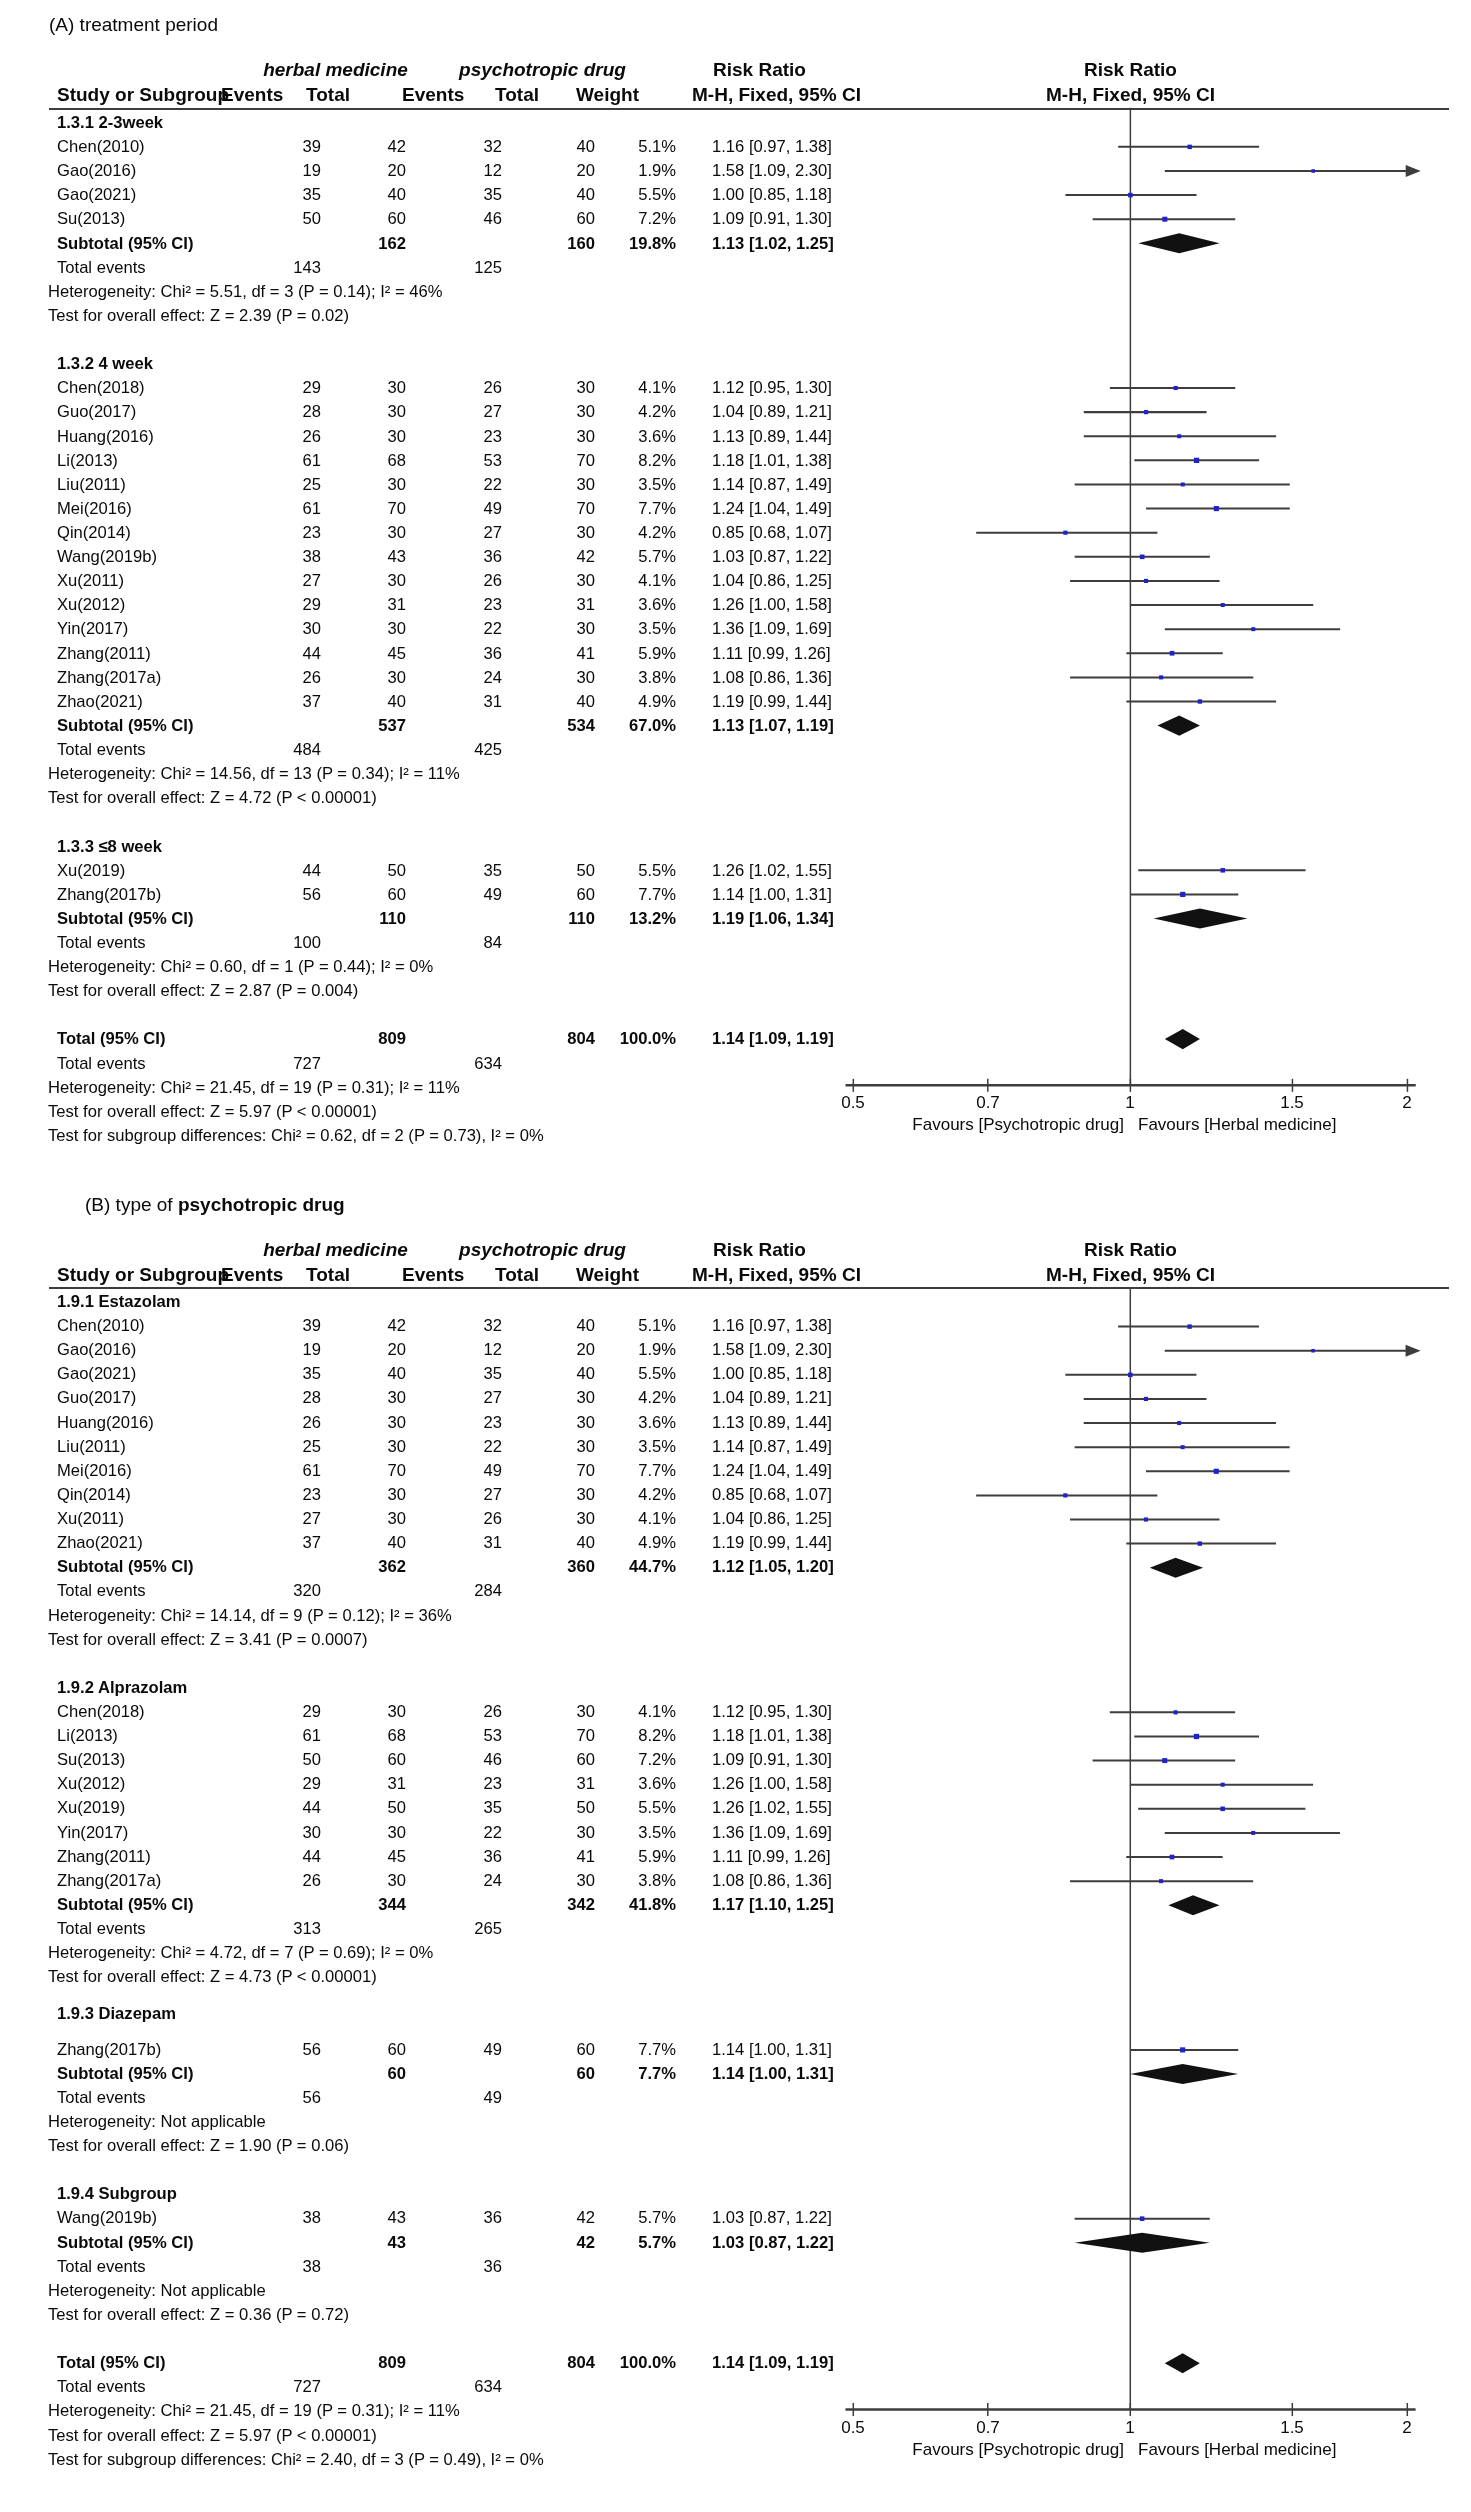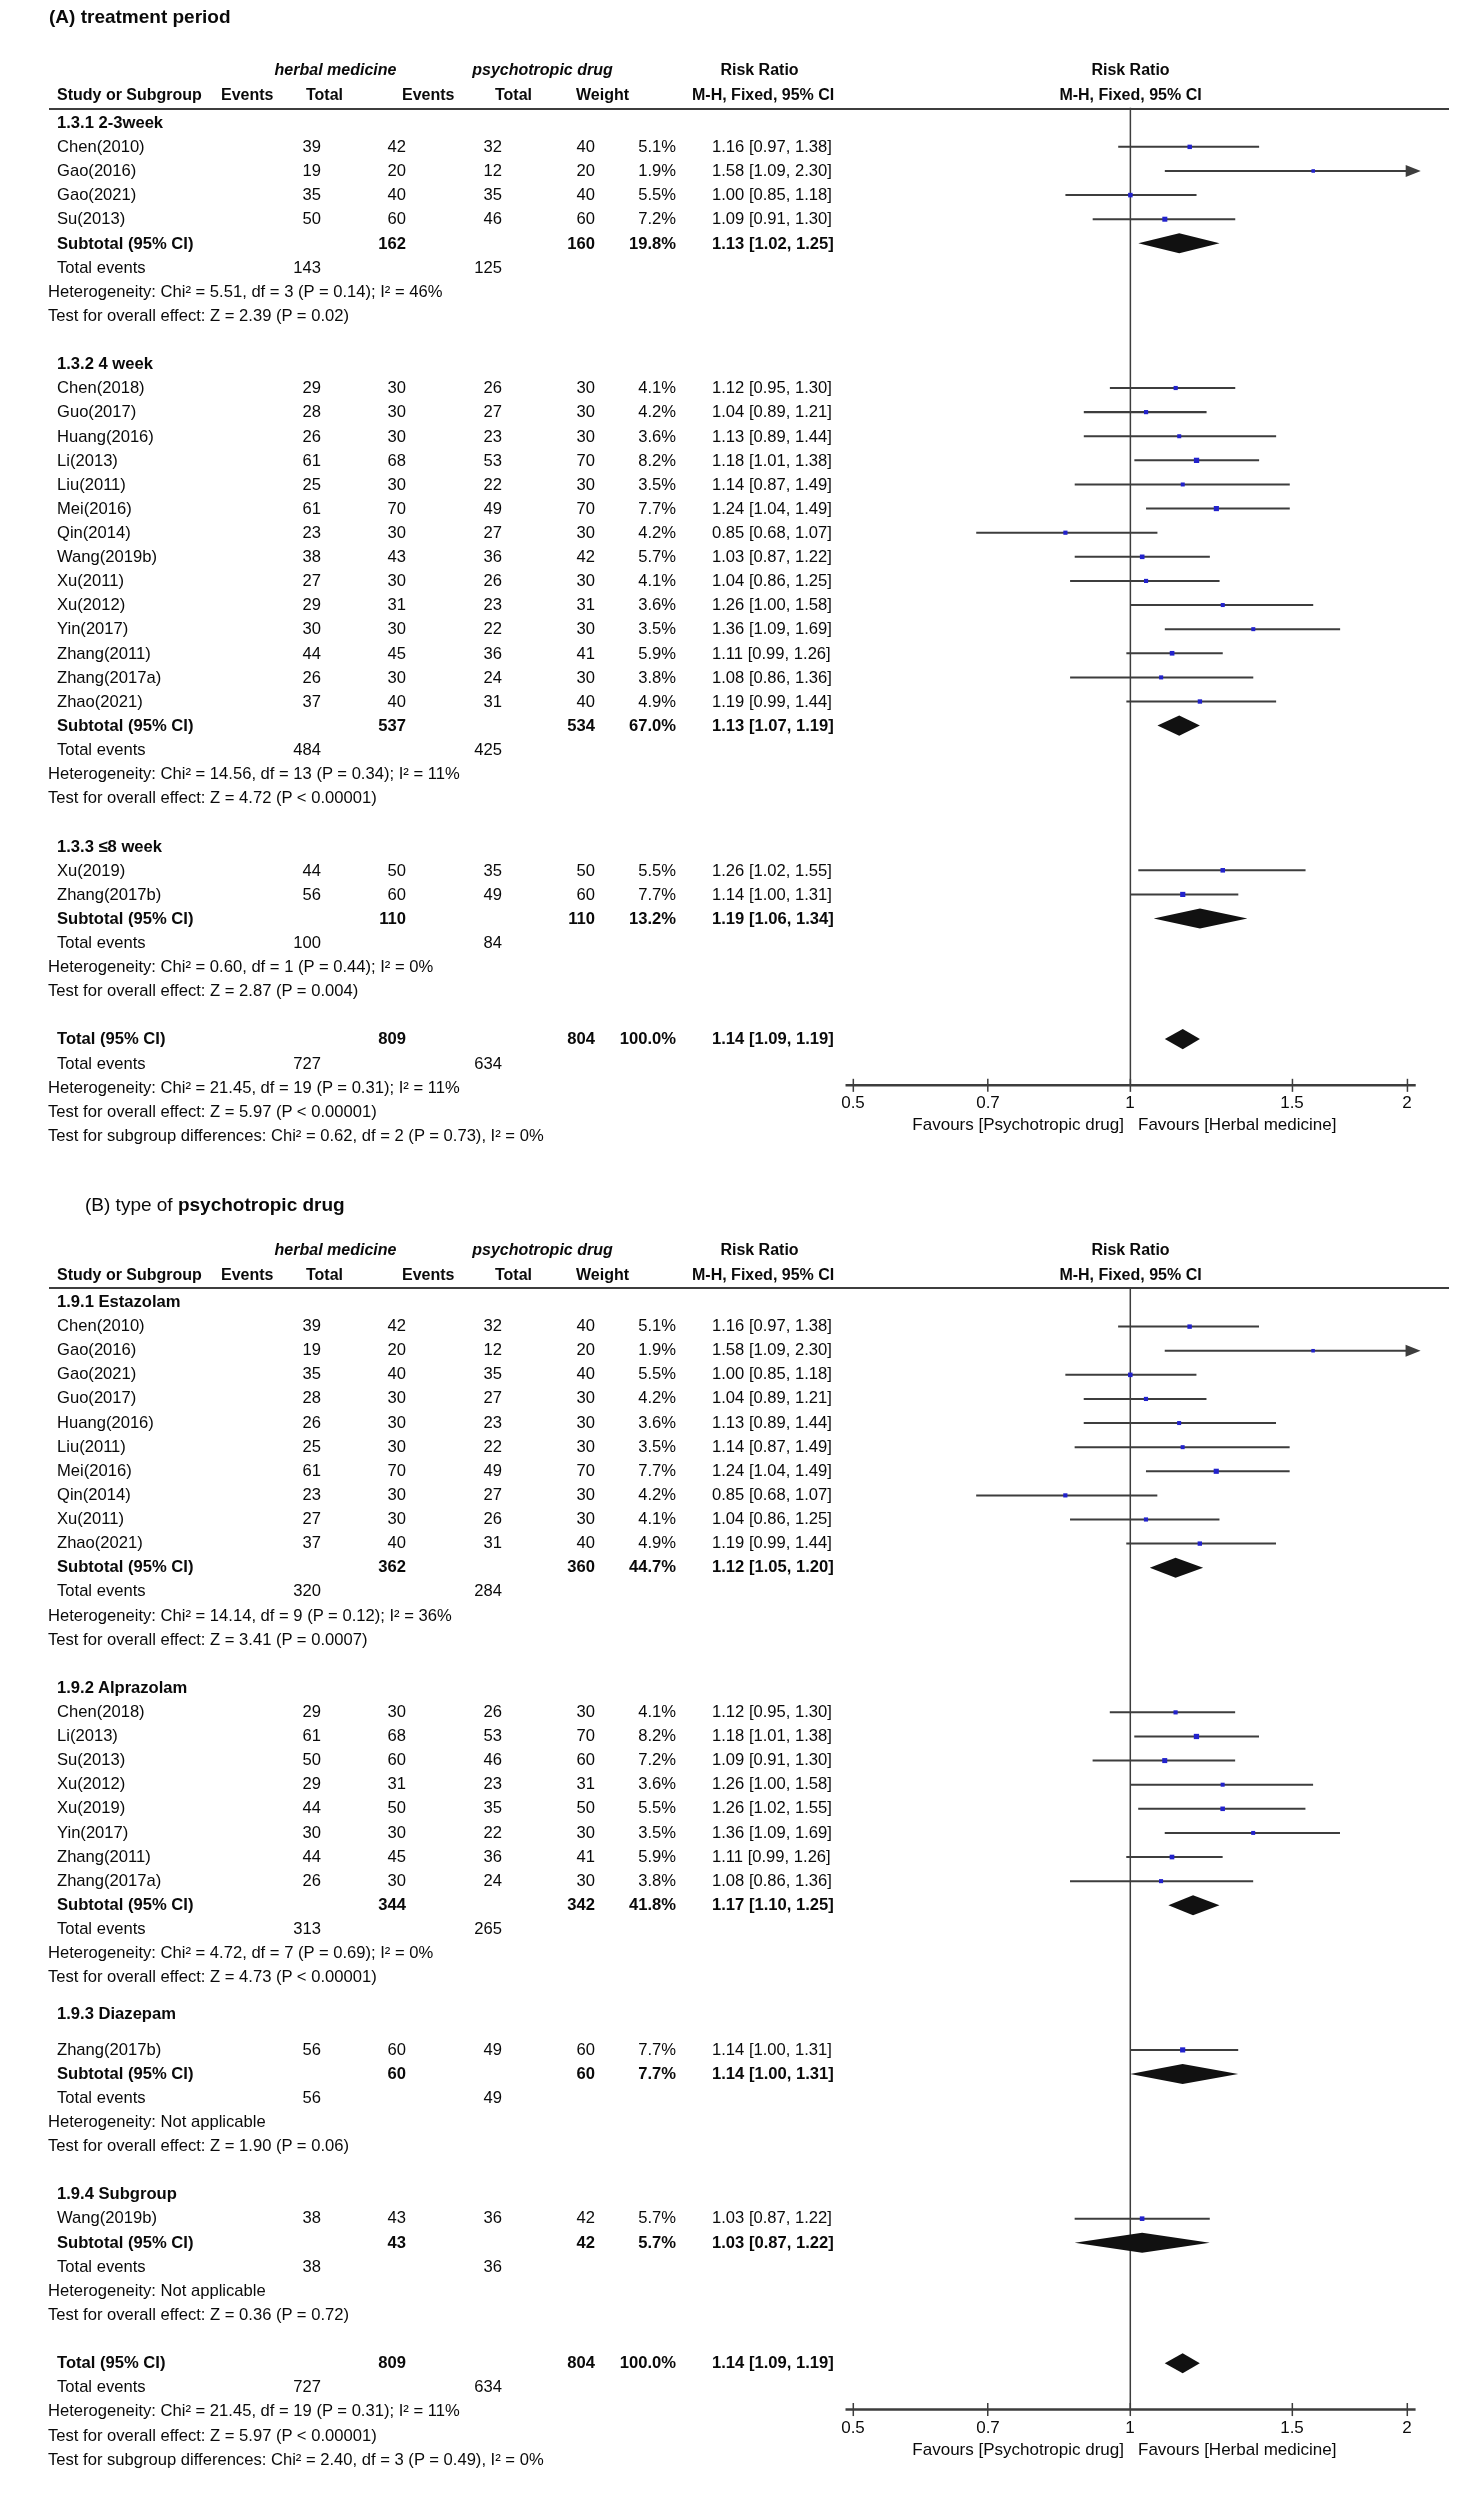--- a/index.html
+++ b/index.html
@@ -1,21 +1,21 @@
 <!DOCTYPE html>
 <html style="font-size:8px"><head>
 <meta charset="utf-8">
 <style>
   html,body{margin:0;padding:0;background:#ffffff;}
   #page{position:relative;width:1471px;height:2512px;background:#ffffff;
         font-family:"Liberation Sans", sans-serif;color:#0a0a0a;overflow:hidden;}
   .panel{position:absolute;left:0;width:1471px;}
   .ptitle{position:absolute;left:49px;font-size:19px;white-space:nowrap;}
   .ptitle b{font-weight:bold;}
-  .hdr{position:absolute;font-size:16px;font-weight:bold;white-space:nowrap;line-height:22px;}
+  .hdr{position:absolute;font-size:19px;font-weight:bold;white-space:nowrap;line-height:22px;}
   .hdr.center{text-align:center;}
   .hdr.right{}
   .hdr.italic{font-style:italic;}
   .rule{position:absolute;left:49px;width:1400px;height:2px;background:#3d3d3d;}
   .rows{position:absolute;left:0;top:0;width:100%;}
   .row{position:absolute;left:0;width:100%;height:24px;}
   .cell{position:absolute;font-size:16.6px;line-height:24px;white-space:nowrap;}
   .b{font-weight:bold;}
   .c-study{left:57px;}
   .c-e1{left:221px;width:100px;text-align:right;}
@@ -27,21 +27,21 @@
   .c-note{left:48px;}
   .axis-text{position:absolute;font-size:17px;line-height:18px;white-space:nowrap;}
   svg{position:absolute;left:0;top:0;pointer-events:none;}
 </style>
 </head>
 <body>
 
 <div id="page">
 
   <div class="panel" id="panelA" style="top:0;height:1191px;">
-    <div class="ptitle" style="top:6px;font-weight:bold;"><span>(A) treatment period</span></div>
+    <div class="ptitle" style="top:14px;"><span>(A) treatment period</span></div>
 
     <div class="hdr center italic" style="top:59px;left:235px;width:201px;">herbal medicine</div>
     <div class="hdr center italic" style="top:59px;left:442px;width:201px;">psychotropic drug</div>
     <div class="hdr center" style="top:59px;left:684px;width:151px;">Risk Ratio</div>
     <div class="hdr center" style="top:59px;left:1030px;width:201px;">Risk Ratio</div>
 
     <div class="hdr" style="top:84px;left:57px;">Study or Subgroup</div>
     <div class="hdr right" style="top:84px;left:221px;width:100px;">Events</div>
     <div class="hdr right" style="top:84px;left:306px;width:100px;">Total</div>
     <div class="hdr right" style="top:84px;left:402px;width:100px;">Events</div>

